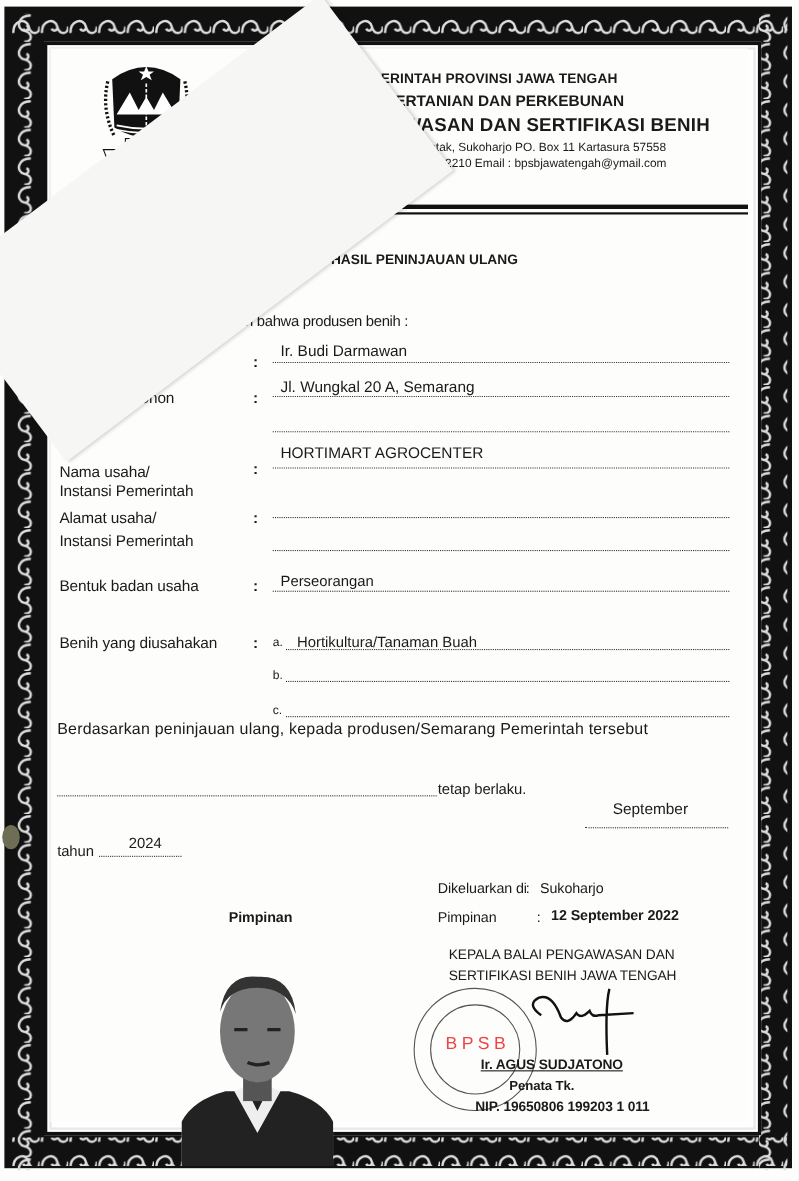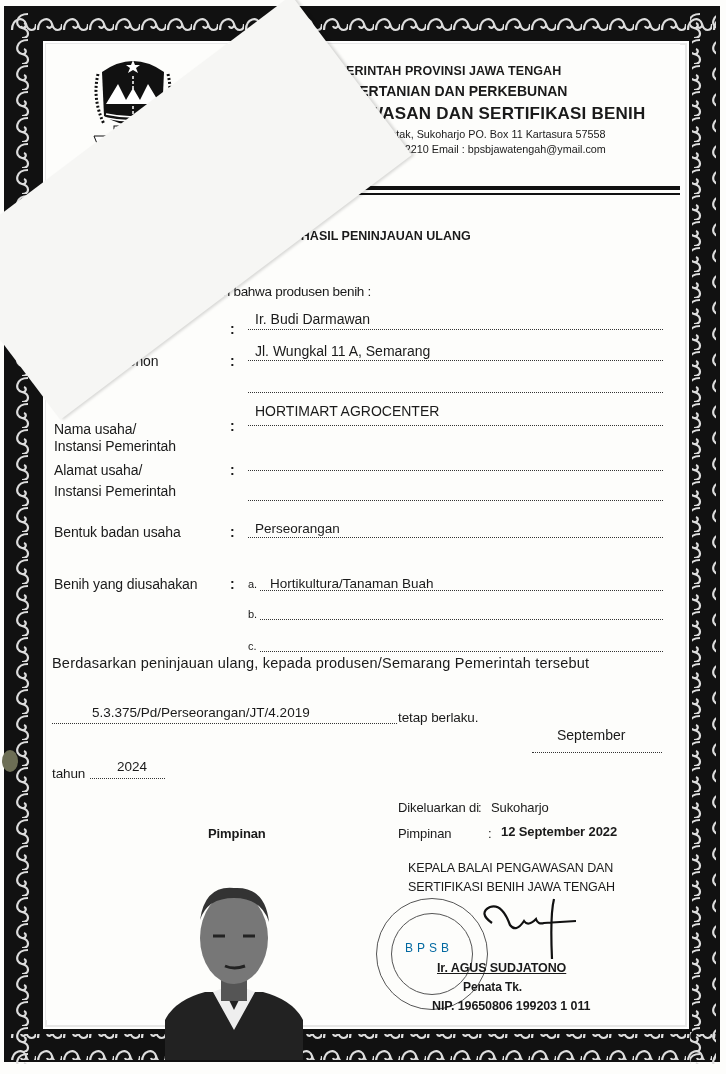--- a/index.html
+++ b/index.html
@@ -83,21 +83,21 @@
   <div class="title">SURAT HASIL PENINJAUAN ULANG</div>
   <div class="intro">Dengan ini kami menerangkan bahwa produsen benih :</div>
 
   <div class="lbl" style="top:321px">Nama pemohon</div>
   <div class="colon" style="top:321px">:</div>
   <div class="val" style="top:311px">Ir. Budi Darmawan</div>
   <div class="dots" style="top:329px"></div>
 
   <div class="lbl" style="top:353px">Alamat pemohon</div>
   <div class="colon" style="top:353px">:</div>
-  <div class="val" style="top:343px">Jl. Wungkal 11 A, Semarang</div>
+  <div class="val" style="top:343px">Jl. Wungkal 20 A, Semarang</div>
   <div class="dots" style="top:360px"></div>
   <div class="dots" style="top:392px"></div>
 
   <div class="lbl" style="top:421px">Nama usaha/</div>
   <div class="lbl" style="top:438px">Instansi Pemerintah</div>
   <div class="colon" style="top:418px">:</div>
   <div class="val" style="top:403px">HORTIMART AGROCENTER</div>
   <div class="dots" style="top:425px"></div>
 
   <div class="lbl" style="top:462px">Alamat usaha/</div>
@@ -117,42 +117,41 @@
   <div class="val" style="top:576px;left:270px;font-size:13.5px">Hortikultura/Tanaman Buah</div>
   <div class="dots" style="top:590px;left:260px;width:403px"></div>
   <div class="sub" style="top:608px">b.</div>
   <div class="dots" style="top:619px;left:260px;width:403px"></div>
   <div class="sub" style="top:640px">c.</div>
   <div class="dots" style="top:651px;left:260px;width:403px"></div>
 
   <div class="para" style="top:655px;font-size:14.5px;letter-spacing:0.2px">Berdasarkan peninjauan ulang, kepada produsen/Semarang Pemerintah tersebut</div>
 
   <div class="dots" style="top:723px;left:52px;width:345px"></div>
-  <div class="val" style="top:705px;left:92px;font-size:13.5px">5.3.375/Pd/Perseorangan/JT/4.2019</div>
   <div class="lbl small" style="top:710px;left:398px">tetap berlaku.</div>
 
   <div class="val" style="top:727px;left:557px;font-size:14px">September</div>
   <div class="dots" style="top:752px;left:532px;width:130px"></div>
   <div class="lbl small" style="top:766px;left:52px">tahun</div>
   <div class="dots" style="top:778px;left:90px;width:75px"></div>
   <div class="val" style="top:759px;left:117px;font-size:13.5px">2024</div>
 
   <div class="lbl bold" style="top:826px;left:208px;font-size:13px">Pimpinan</div>
   <div class="lbl" style="top:800px;left:398px;font-size:13px">Dikeluarkan di</div>
   <div class="lbl" style="top:800px;left:478px;font-size:13px">:</div>
   <div class="lbl" style="top:800px;left:491px;font-size:13px">Sukoharjo</div>
   <div class="lbl" style="top:826px;left:398px;font-size:13px">Pimpinan</div>
   <div class="lbl" style="top:826px;left:488px;font-size:13px">:</div>
   <div class="lbl bold" style="top:824px;left:501px;font-size:13px">12 September 2022</div>
   <div class="lbl" style="top:861px;left:408px;font-size:12.5px">KEPALA BALAI PENGAWASAN DAN</div>
   <div class="lbl" style="top:880px;left:408px;font-size:12.5px">SERTIFIKASI BENIH JAWA TENGAH</div>
 
   <div class="stamp">
     <div class="stamp-in"></div>
-    <div style="position:absolute;left:28px;top:42px;font-size:12px;letter-spacing:4px;color:#0369a1">BPSB</div>
+    <div style="position:absolute;left:28px;top:42px;font-size:16px;letter-spacing:4px;color:#ef4444">BPSB</div>
   </div>
 
   <svg style="position:absolute;left:480px;top:895px" width="110" height="70">
     <path d="M12 28 Q-2 18 10 12 Q22 8 30 30 Q36 38 44 26 Q48 32 56 24 Q58 30 64 28 L96 26 M74 4 Q70 20 72 64" stroke="#111" stroke-width="2.2" fill="none"></path>
   </svg>
 
   <div class="lbl bold" style="top:961px;left:437px;font-size:12.5px;text-decoration:underline">Ir. AGUS SUDJATONO</div>
   <div class="lbl bold" style="top:980px;left:463px;font-size:12px">Penata Tk.</div>
   <div class="lbl bold" style="top:999px;left:432px;font-size:12.5px">NIP. 19650806 199203 1 011</div>
 

